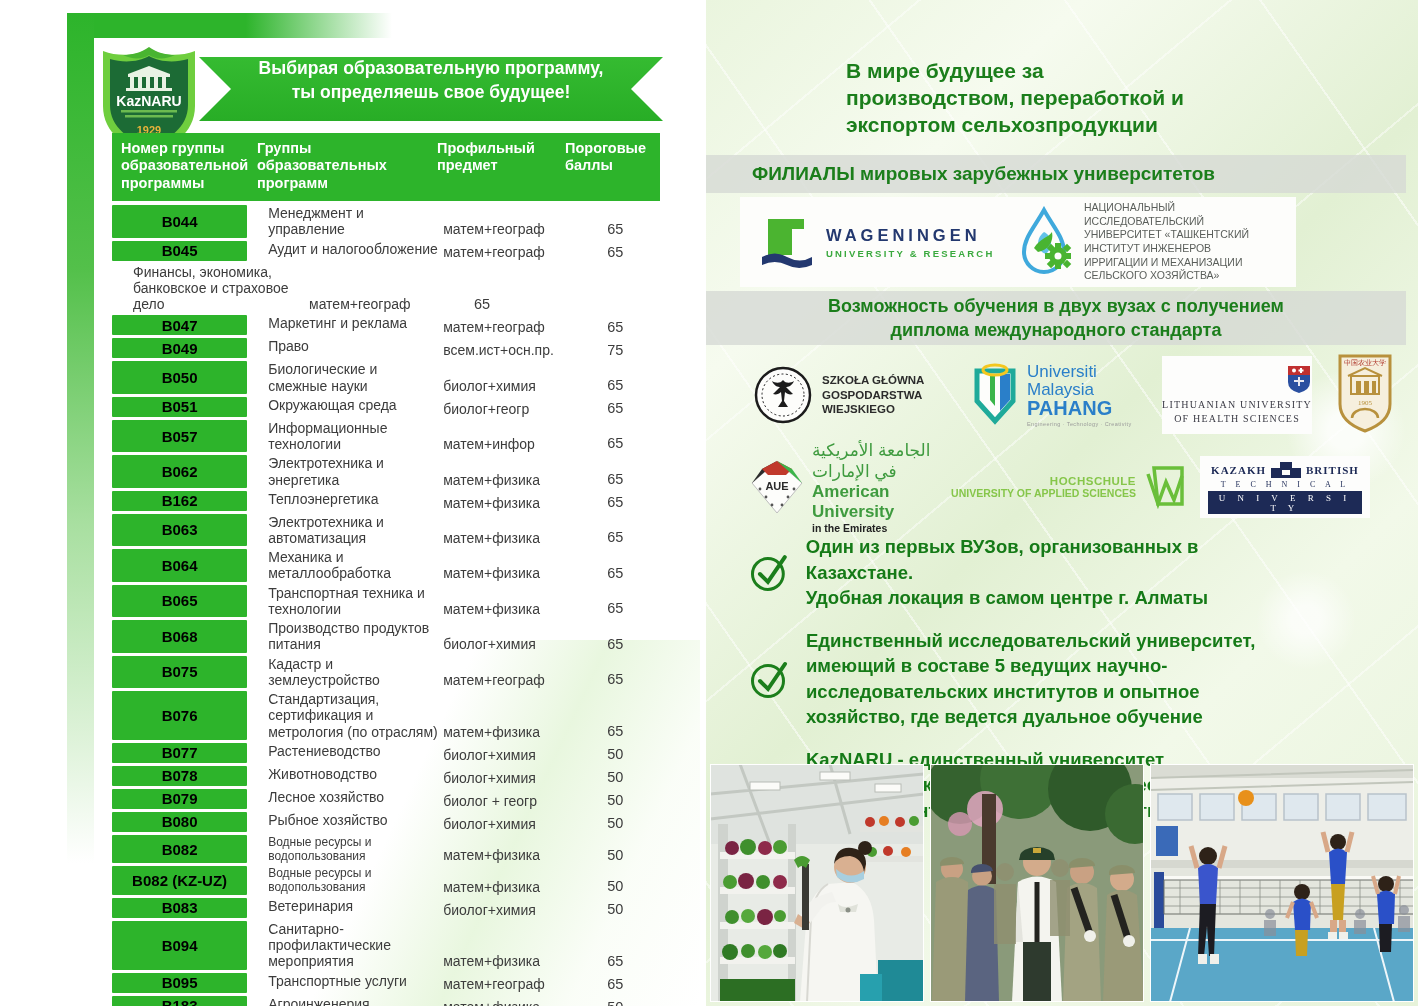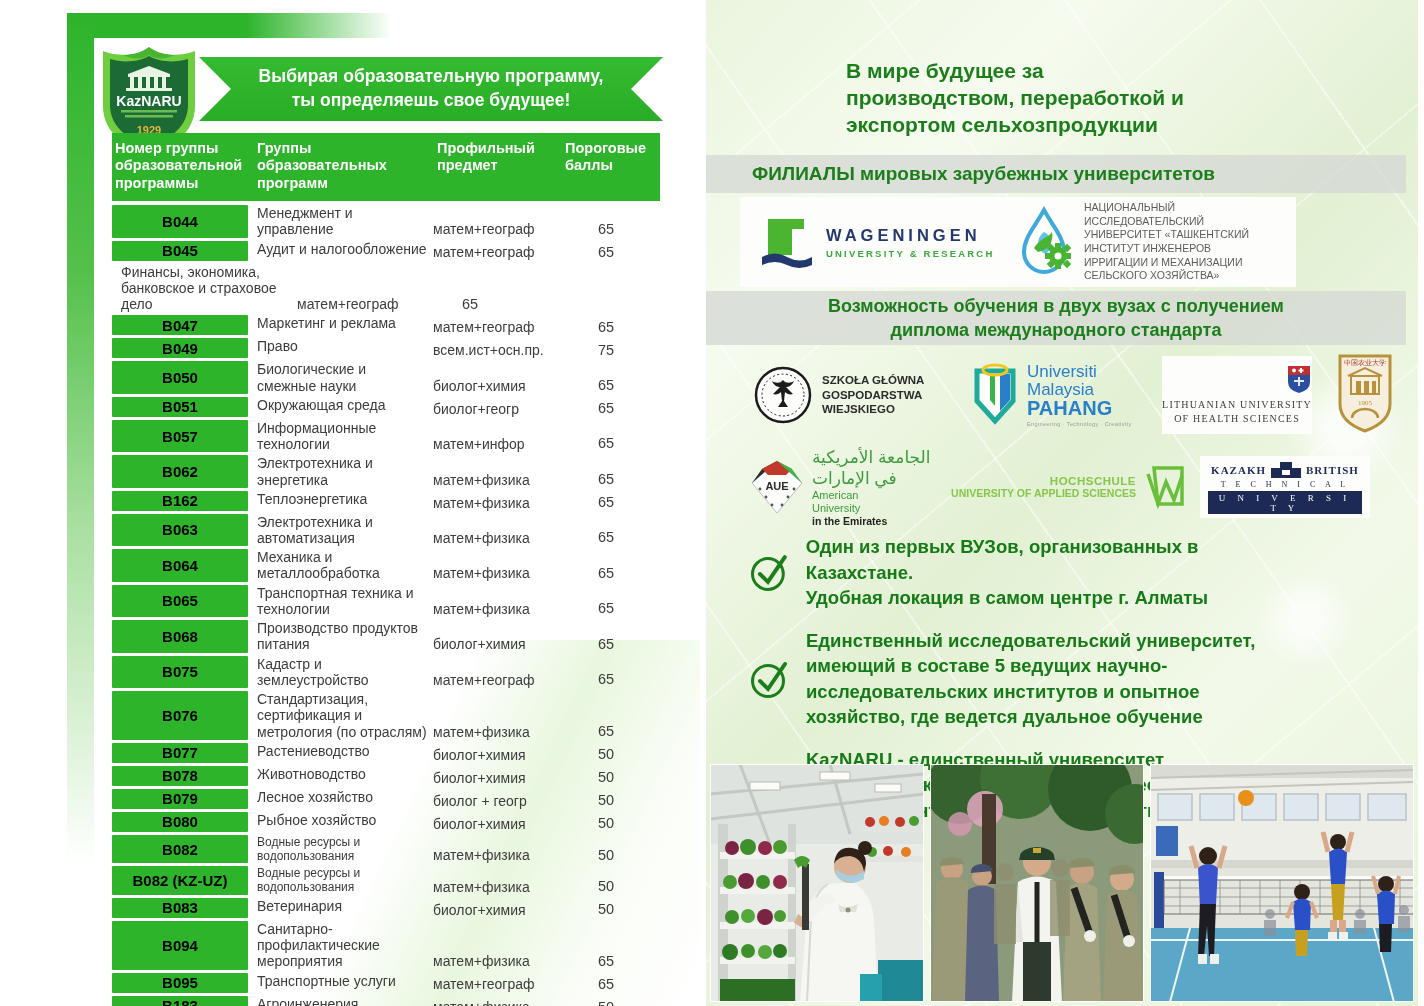--- a/index.html
+++ b/index.html
@@ -14,36 +14,36 @@
   .left-sheen { position:absolute; left:0; top:640px; width:700px; height:366px; pointer-events:none;
     background:linear-gradient(115deg,rgba(210,238,190,0) 55%,rgba(214,240,196,.55) 70%,rgba(239,250,230,.3) 85%,rgba(210,238,190,0) 100%); }
 
   
   .kaznaru { position:absolute; left:95px; top:44px; width:108px; height:114px; }
 
   
   .ribbon { position:absolute; left:199px; top:57px; width:464px; height:64px;
     background:linear-gradient(180deg,#35bb31,#28ad26);
     clip-path:polygon(0 0,100% 0,calc(100% - 32px) 50%,100% 100%,0 100%,32px 50%);
-    display:flex; align-items:center; justify-content:center; }
+    display:flex; justify-content:center; }
   .ribbon-text { color:#ffffff; font-weight:700; font-size:17.5px; line-height:1.35; text-align:center; white-space:pre-line; }
 
   
   .table-area { position:absolute; left:112px; top:133px; width:548px; }
   .thead { display:flex; background:#2db42b; color:#fff; font-weight:700; font-size:14.5px; line-height:1.2; padding:7px 0 9px; min-height:64px; }
-  .th1 { width:145px; padding-left:3px; padding-right:6px; }
+  .th1 { width:145px; padding-left:9px; padding-right:6px; }
   .th2 { width:180px; padding-right:10px; }
   .th3 { width:128px; padding-right:8px; }
   .th4 { width:95px; }
   .tbody { display:flex; flex-direction:column; gap:3px; margin-top:4px; }
   .trow { display:flex; min-height:20px; }
   .tcode { width:136px; background:#2db42b; color:#000000; font-weight:700; font-size:15px;
     display:flex; align-items:center; justify-content:center; text-align:center; border-radius:1px; }
   .tgap { width:9px; }
-  .tprog { width:176px; font-size:14px; line-height:1.16; color:#3c3c3c; padding-right:4px; }
+  .tprog { width:176px; font-size:14px; line-height:1.16; color:#3c3c3c; padding-right:4px;margin-left:12px; }
   .tsubj { width:128px; font-size:14px; color:#3c3c3c; display:flex; align-items:flex-end; line-height:1.16; }
   .tscore { width:90px; font-size:14.5px; color:#3c3c3c; display:flex; align-items:flex-end; justify-content:center; line-height:1.16; }
   .trow.compact .tprog { font-size:12px; line-height:1.15; padding-top:1px; }
 
   
   .right-page { position:absolute; left:706px; top:0; width:712px; height:1006px;
     background:linear-gradient(135deg,#eaf5de 0%,#f6fbef 22%,#e2f0d3 48%,#f2f9e9 70%,#e7f3da 100%); }
   .right-page::before { content:""; position:absolute; inset:0; pointer-events:none;
     background:
       repeating-linear-gradient(55deg,rgba(255,255,255,0) 0 70px,rgba(255,255,255,.5) 70px 72px,rgba(255,255,255,0) 72px 160px),
@@ -75,21 +75,21 @@
   .ump-l1 { color:#2a7fc9; font-size:17px; line-height:1.02; }
   .ump-l2 { color:#2a7fc9; font-size:17px; line-height:1.02; }
   .ump-l3 { color:#2a7fc9; font-weight:700; font-size:20px; line-height:1.05; }
   .ump-tag { color:#9a9a9a; font-size:5.5px; margin-top:2px; letter-spacing:.4px; }
   .lsmu { background:#fdfdfc; width:150px; height:78px; display:flex; flex-direction:column; align-items:flex-end; justify-content:center; gap:4px; }
   .lsmu-name { font-family:"Liberation Serif","DejaVu Serif",serif; color:#3c3c46; font-size:10px; letter-spacing:1.2px; text-align:center; line-height:1.45; white-space:pre-line; }
   .cau { margin-left:22px; }
 
   .aue { display:flex; align-items:center; gap:8px; margin-left:44px; width:188px; }
   .aue-arabic { color:#3f9b3f; font-size:17px; text-align:left; line-height:1.25; }
-  .aue-l { color:#3f9b3f; font-weight:400; font-size:11px; line-height:1.15; }
+  .aue-l { color:#3f9b3f; font-weight:700; font-size:17px; line-height:1.15; }
   .aue-l3 { color:#222; font-weight:700; font-size:10.5px; line-height:1.2; }
   .hswt { display:flex; align-items:center; gap:8px; width:248px; justify-content:flex-end; }
   .hswt-text { text-align:right; }
   .hswt-l1 { color:#86c64a; font-weight:700; font-size:11.5px; letter-spacing:.5px; }
   .hswt-l2 { color:#57aa27; font-weight:700; font-size:14px; letter-spacing:.3px; }
   .hswt-l3 { color:#86c64a; font-weight:700; font-size:10.5px; }
   .kbtu { background:#fdfdfc; width:170px; height:62px; margin-left:14px; padding:6px 8px 5px;
     display:flex; flex-direction:column; align-items:center; font-family:"Liberation Serif","DejaVu Serif",serif; }
   .kbtu-top { display:flex; align-items:center; gap:5px; color:#1d2a56; font-weight:700; font-size:11px; letter-spacing:1px; }
   .kbtu-mid { color:#1d2a56; font-size:8px; letter-spacing:4px; margin:2px 0; }

